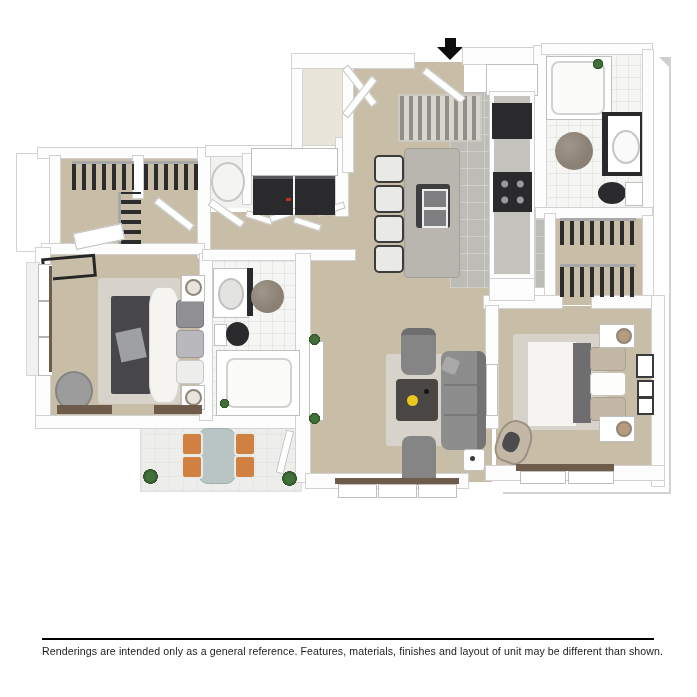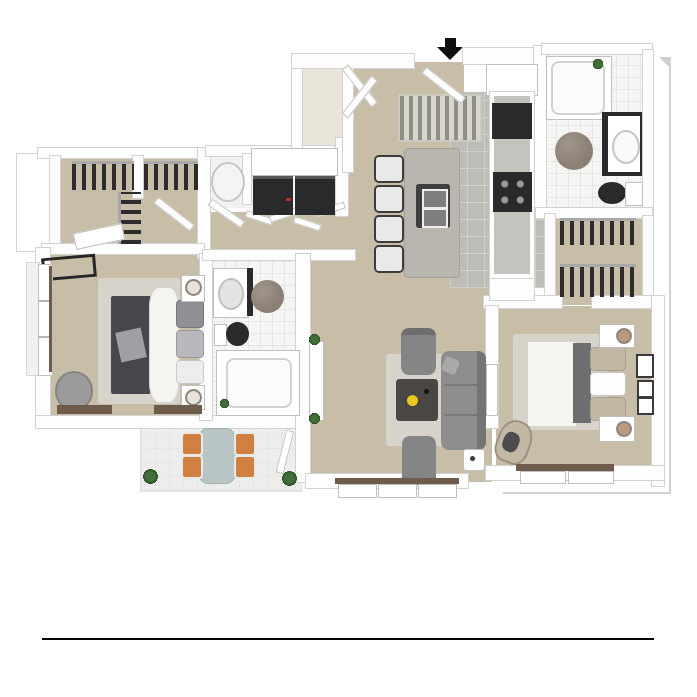--- a/index.html
+++ b/index.html
@@ -236,14 +236,15 @@
 
   <div class="abs" style="left:198px;top:428px;width:36px;height:54px;background:var(--patio-table,#b9c5c5);border:1px solid #9fb0b0;border-radius:10px;"></div>
   <div class="abs" style="left:181px;top:432px;width:18px;height:20px;background:var(--accent-orange,#d08040);border:2px solid #e9e9e7;border-radius:4px;"></div>
   <div class="abs" style="left:181px;top:455px;width:18px;height:20px;background:var(--accent-orange,#d08040);border:2px solid #e9e9e7;border-radius:4px;"></div>
   <div class="abs" style="left:234px;top:432px;width:18px;height:20px;background:var(--accent-orange,#d08040);border:2px solid #e9e9e7;border-radius:4px;"></div>
   <div class="abs" style="left:234px;top:455px;width:18px;height:20px;background:var(--accent-orange,#d08040);border:2px solid #e9e9e7;border-radius:4px;"></div>
   <div class="abs plant" style="left:142px;top:468px;width:17px;height:17px;"></div>
   <div class="abs plant" style="left:281px;top:470px;width:17px;height:17px;"></div>
 
   <div class="abs rule" style="left:42px;top:638px;width:612px;height:2px;"></div>
+  <div class="abs disclaimer" style="left:42px;top:645px;width:640px;">Renderings are intended only as a general reference. Features, materials, finishes and layout of unit may be different than shown.</div>
 
 </div>
 
 </body></html>

